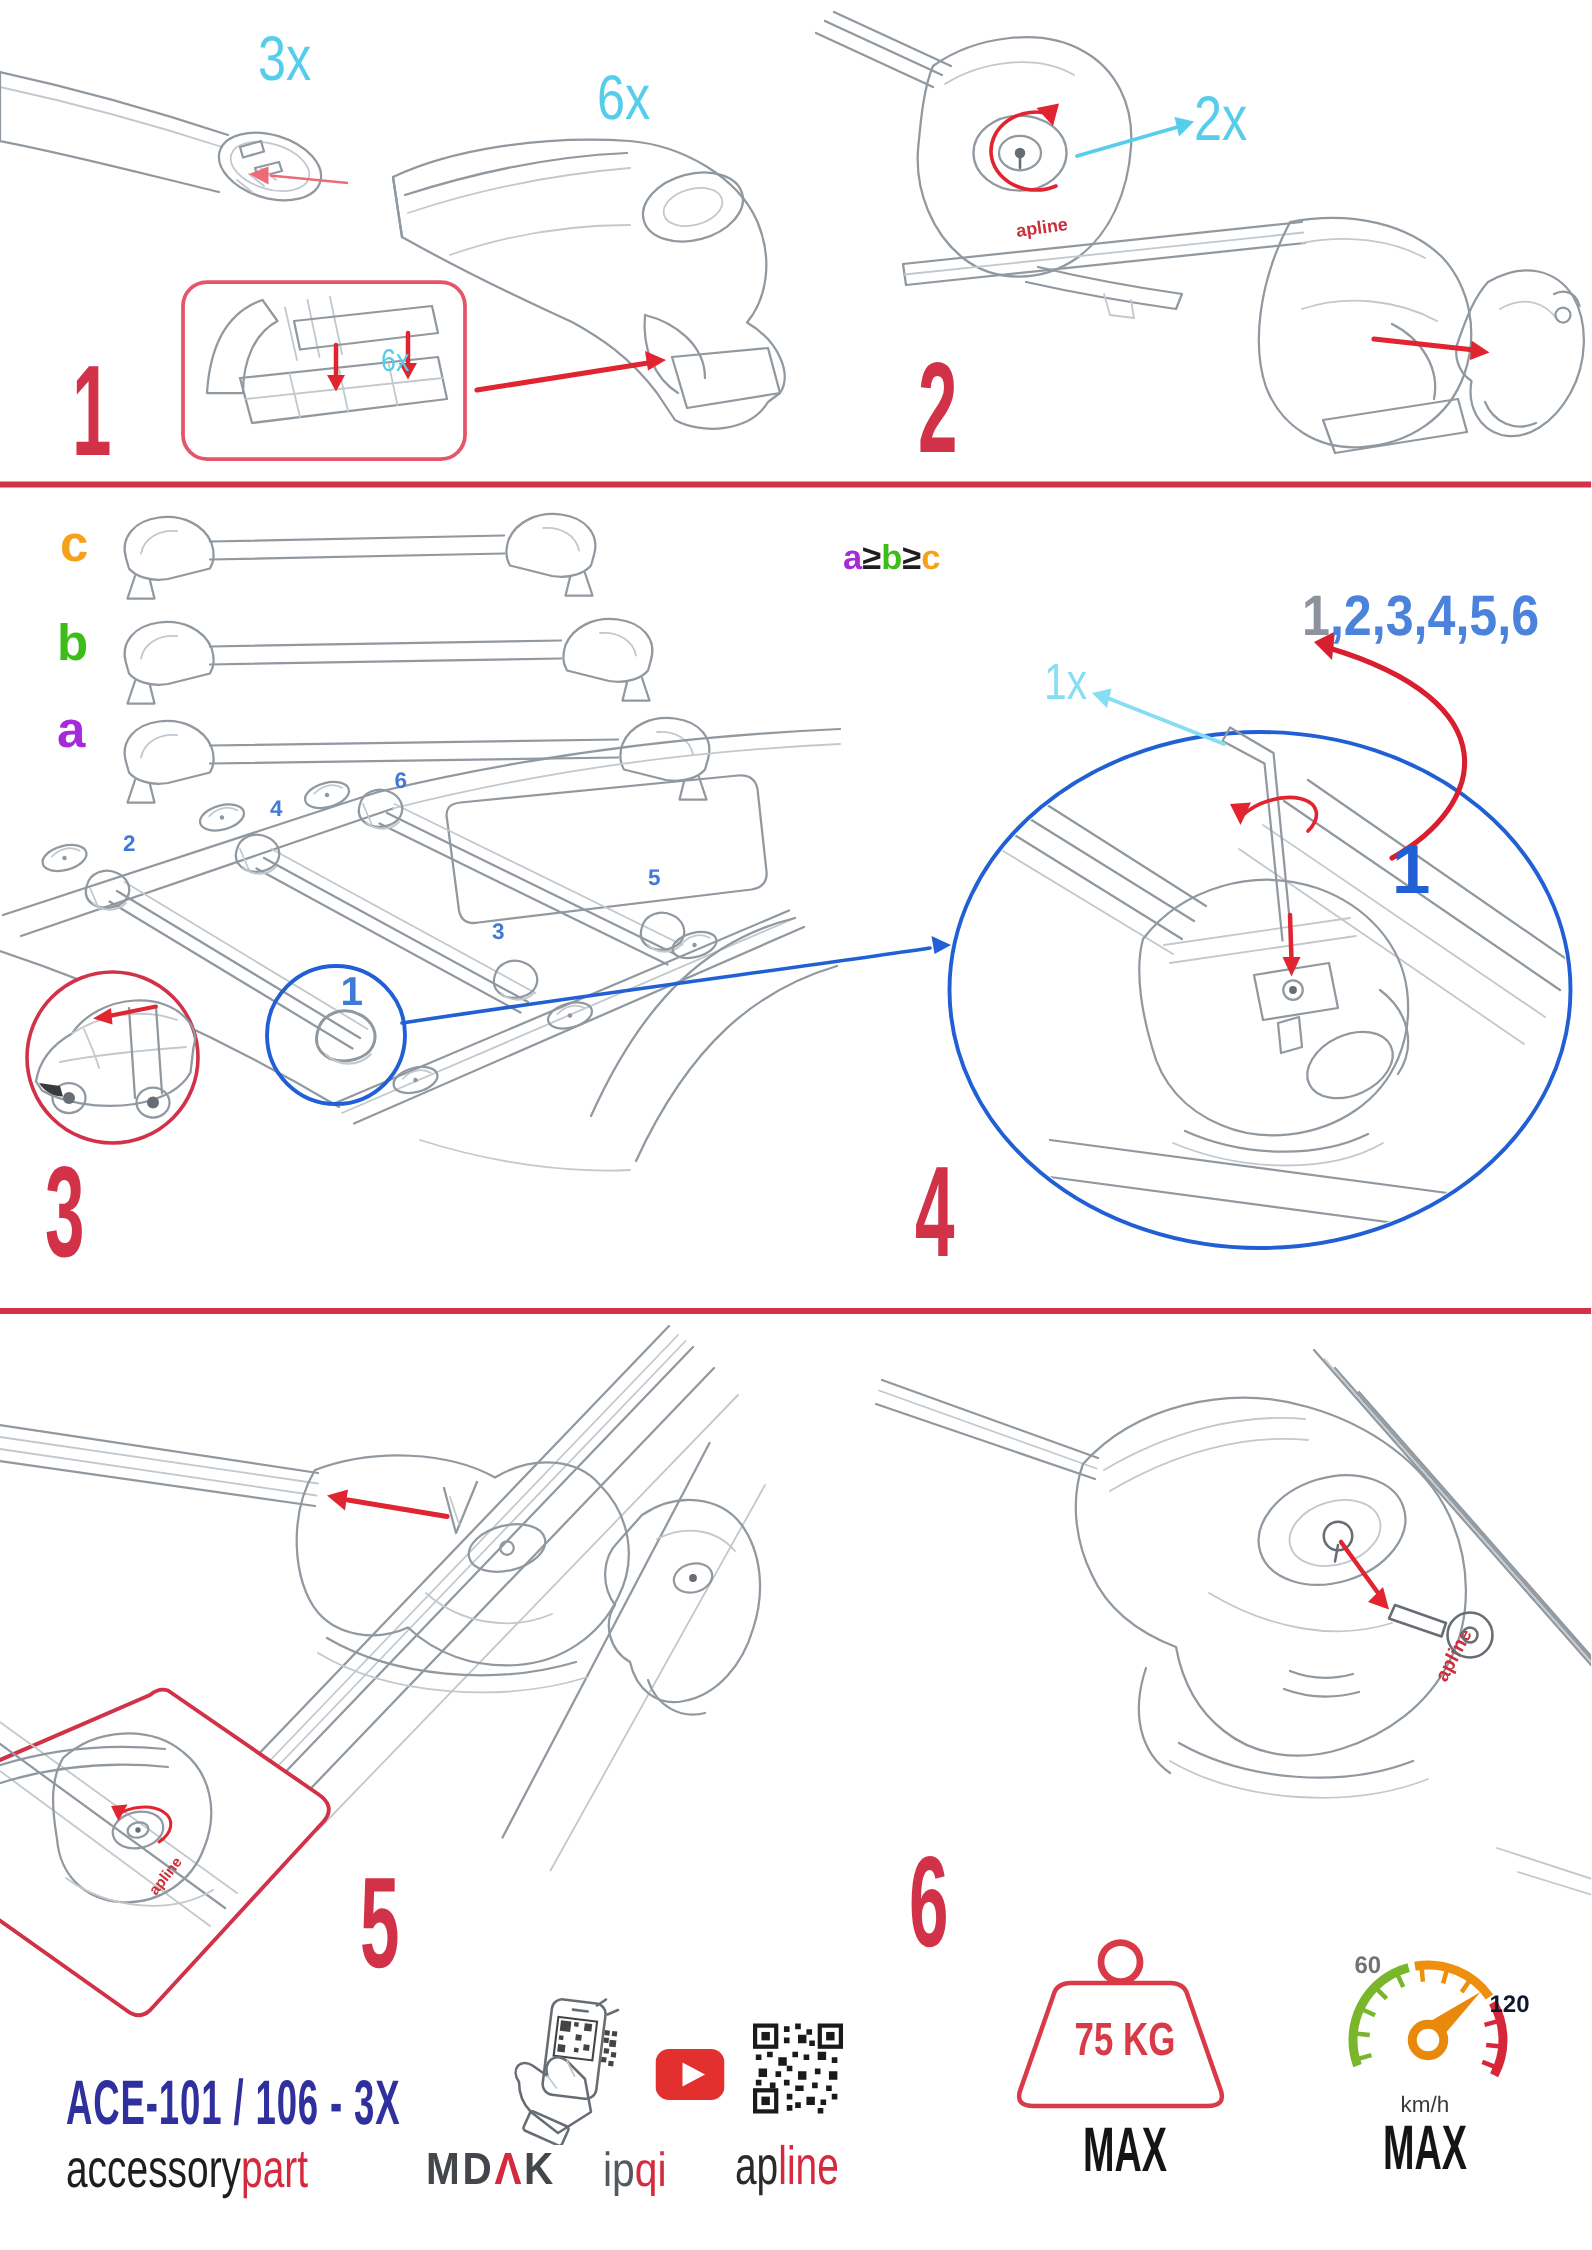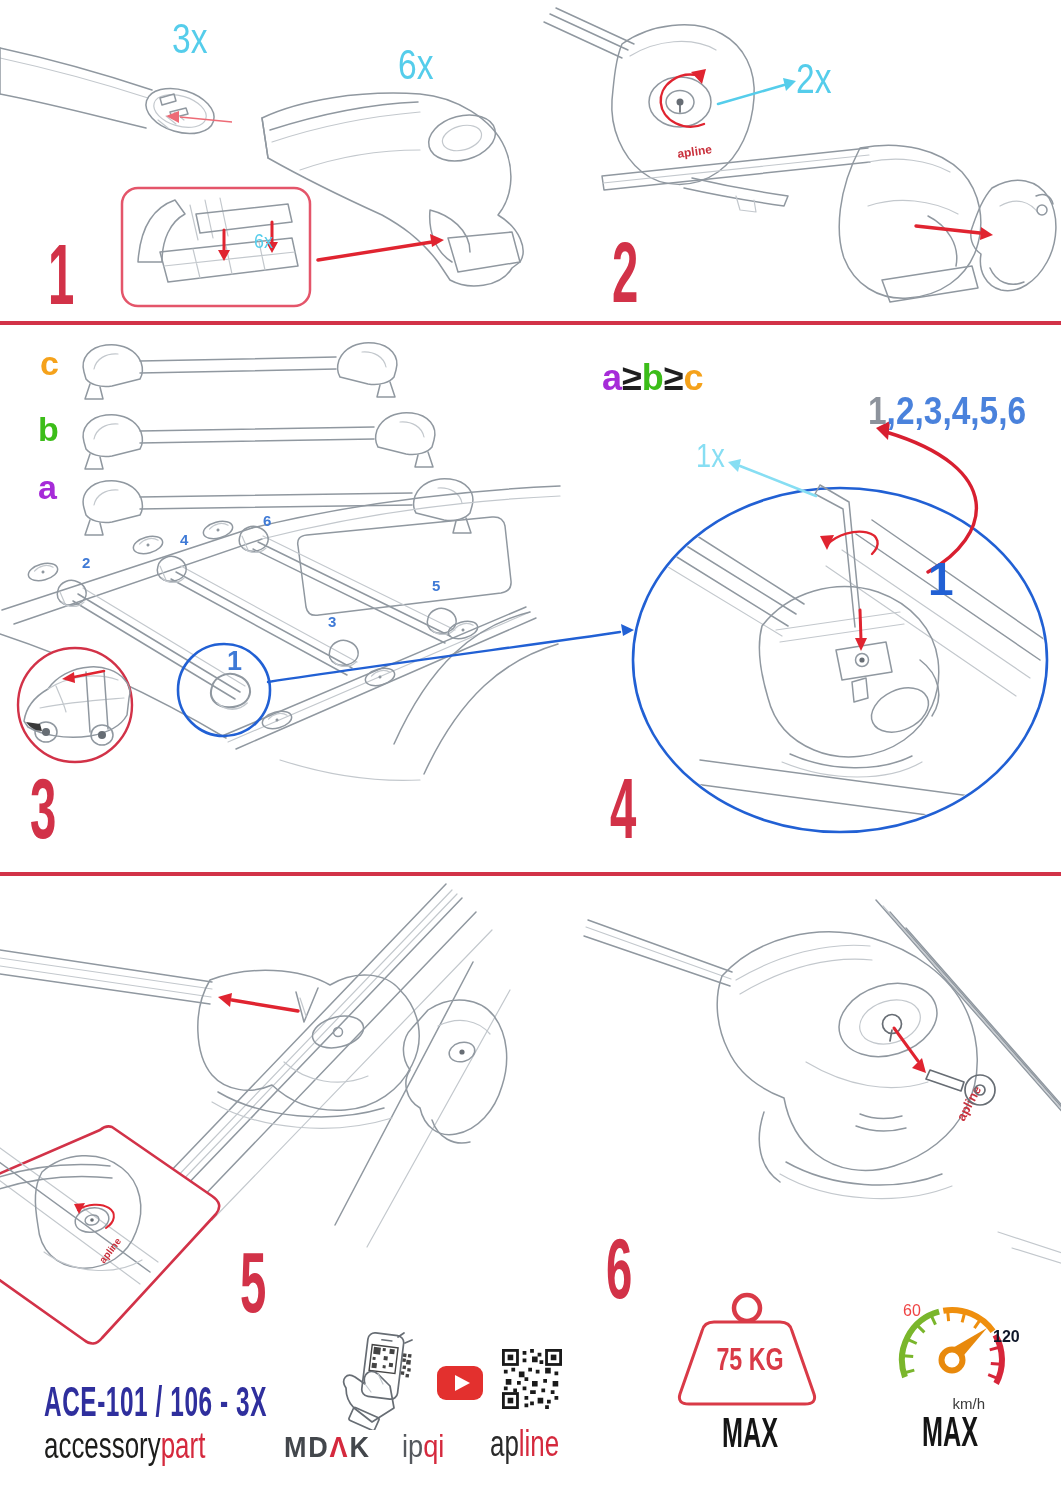--- a/index.html
+++ b/index.html
@@ -16,21 +16,21 @@
   .cyl{fill:none;stroke:#87def3;stroke-width:2.6;stroke-linecap:round;}
   .bl{fill:none;stroke:#2160d4;stroke-linecap:round;}
   
   .qty{color:#55cdeb;font-size:42px;font-weight:400;line-height:.9;transform:scaleX(.8);transform-origin:left top;}
   .qtys{color:#55cdeb;font-size:21px;font-weight:400;line-height:.9;transform:scaleX(.85);transform-origin:left top;}
   .qtyl{color:#87def3;font-size:34px;font-weight:400;line-height:.9;transform:scaleX(.8);transform-origin:left top;}
   .stepnum{color:#d23248;font-size:86px;font-weight:700;line-height:.8;letter-spacing:-3px;
            transform:scaleX(.55);transform-origin:left top;}
   .posnum{color:#3f7ad6;font-weight:700;font-size:15px;line-height:1;}
   .barlbl{font-size:34px;font-weight:700;line-height:1;}
-  .rule{font-size:36px;font-weight:700;line-height:1;margin-left:40px;}
+  .rule{font-size:23px;font-weight:700;line-height:1;}
   .divider{position:absolute;left:0;width:1061px;height:4px;background:#d23248;}
   .maxlbl{font-size:42px;font-weight:700;color:#151515;line-height:1;text-align:center;
           transform:scaleX(.6);transform-origin:center top;letter-spacing:0;}
   .footword{line-height:1;white-space:nowrap;}
 </style>
 </head>
 <body>
 
 <div class="page">
 
@@ -443,18 +443,18 @@
     </g>
     <g stroke="#ef8f0e" stroke-width="3">
       <path d="M53.6,21.2 L52.7,11.2 M67.1,22.3 L69.7,12.7 M79.4,28.1 L85.1,19.9"></path>
     </g>
     <g stroke="#d7263a" stroke-width="3">
       <path d="M94.7,49.9 L104.3,47.3 M95.8,63.4 L105.8,64.3 M93.2,74.6 L102.5,78.3"></path>
     </g>
     <polygon points="49,53 92,28 58,68" fill="#e8890c"></polygon>
     <circle cx="57" cy="60" r="10.5" fill="#ffffff" stroke="#e8890c" stroke-width="6"></circle>
   </svg>
-  <div class="abs footword" style="left:903px;top:1303px;font-size:16px;font-weight:400;color:#ef4444">60</div>
+  <div class="abs footword" style="left:903px;top:1303px;font-size:16px;font-weight:700;color:#737373">60</div>
   <div class="abs footword" style="left:993px;top:1329px;font-size:16px;font-weight:700;color:#0f172a">120</div>
-  <div class="abs footword" style="left:915px;top:1396px;width:70px;text-align:right;font-size:15px;color:#3a3a3a">km/h</div>
+  <div class="abs footword" style="left:915px;top:1396px;width:70px;text-align:center;font-size:15px;color:#3a3a3a">km/h</div>
   <div class="abs maxlbl" style="left:902px;top:1411px;width:96px">MAX</div>
 
 </div>
 
 </body></html>

